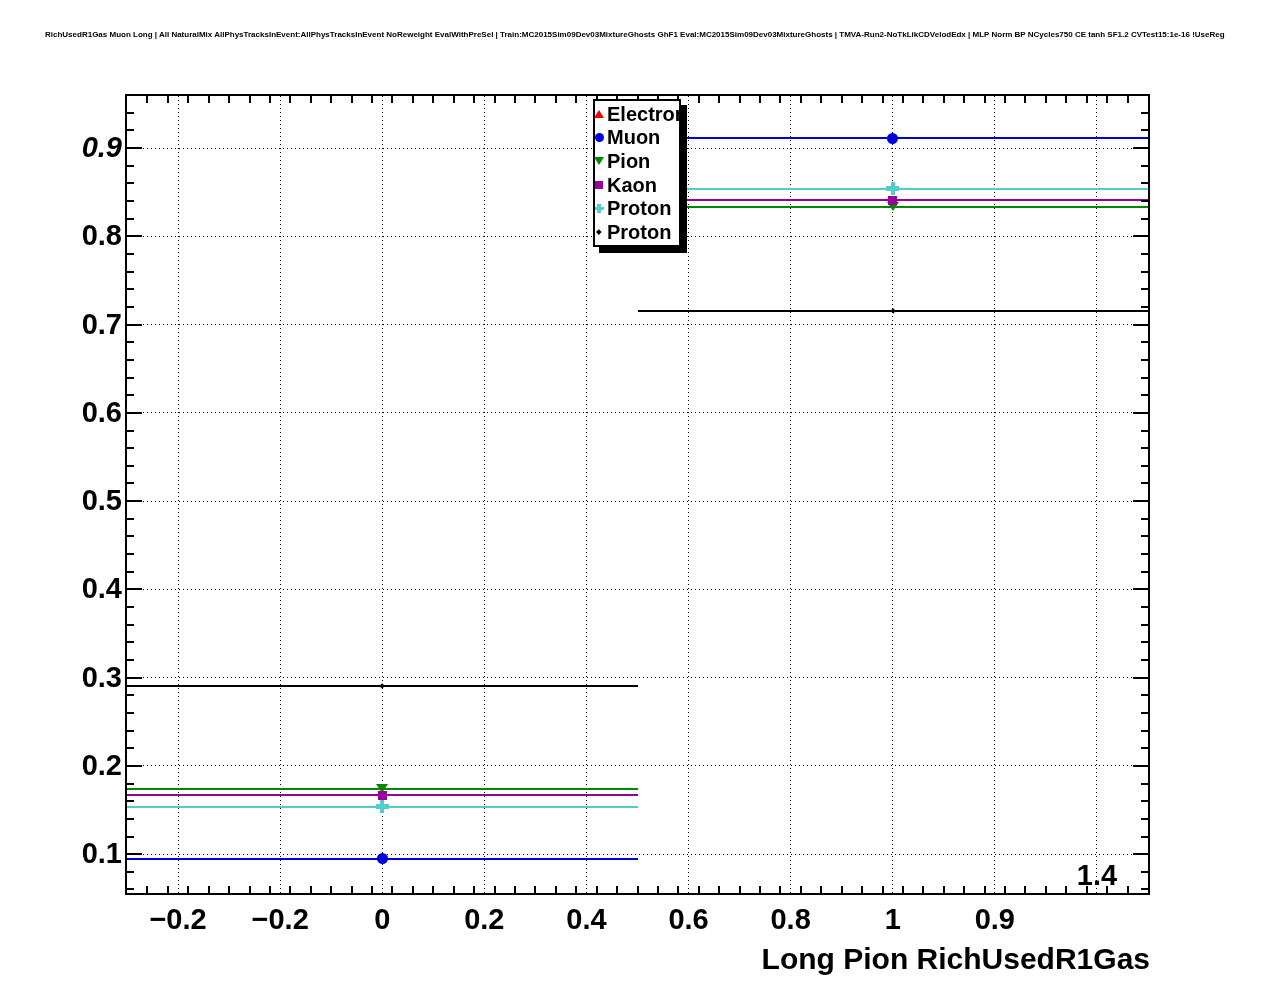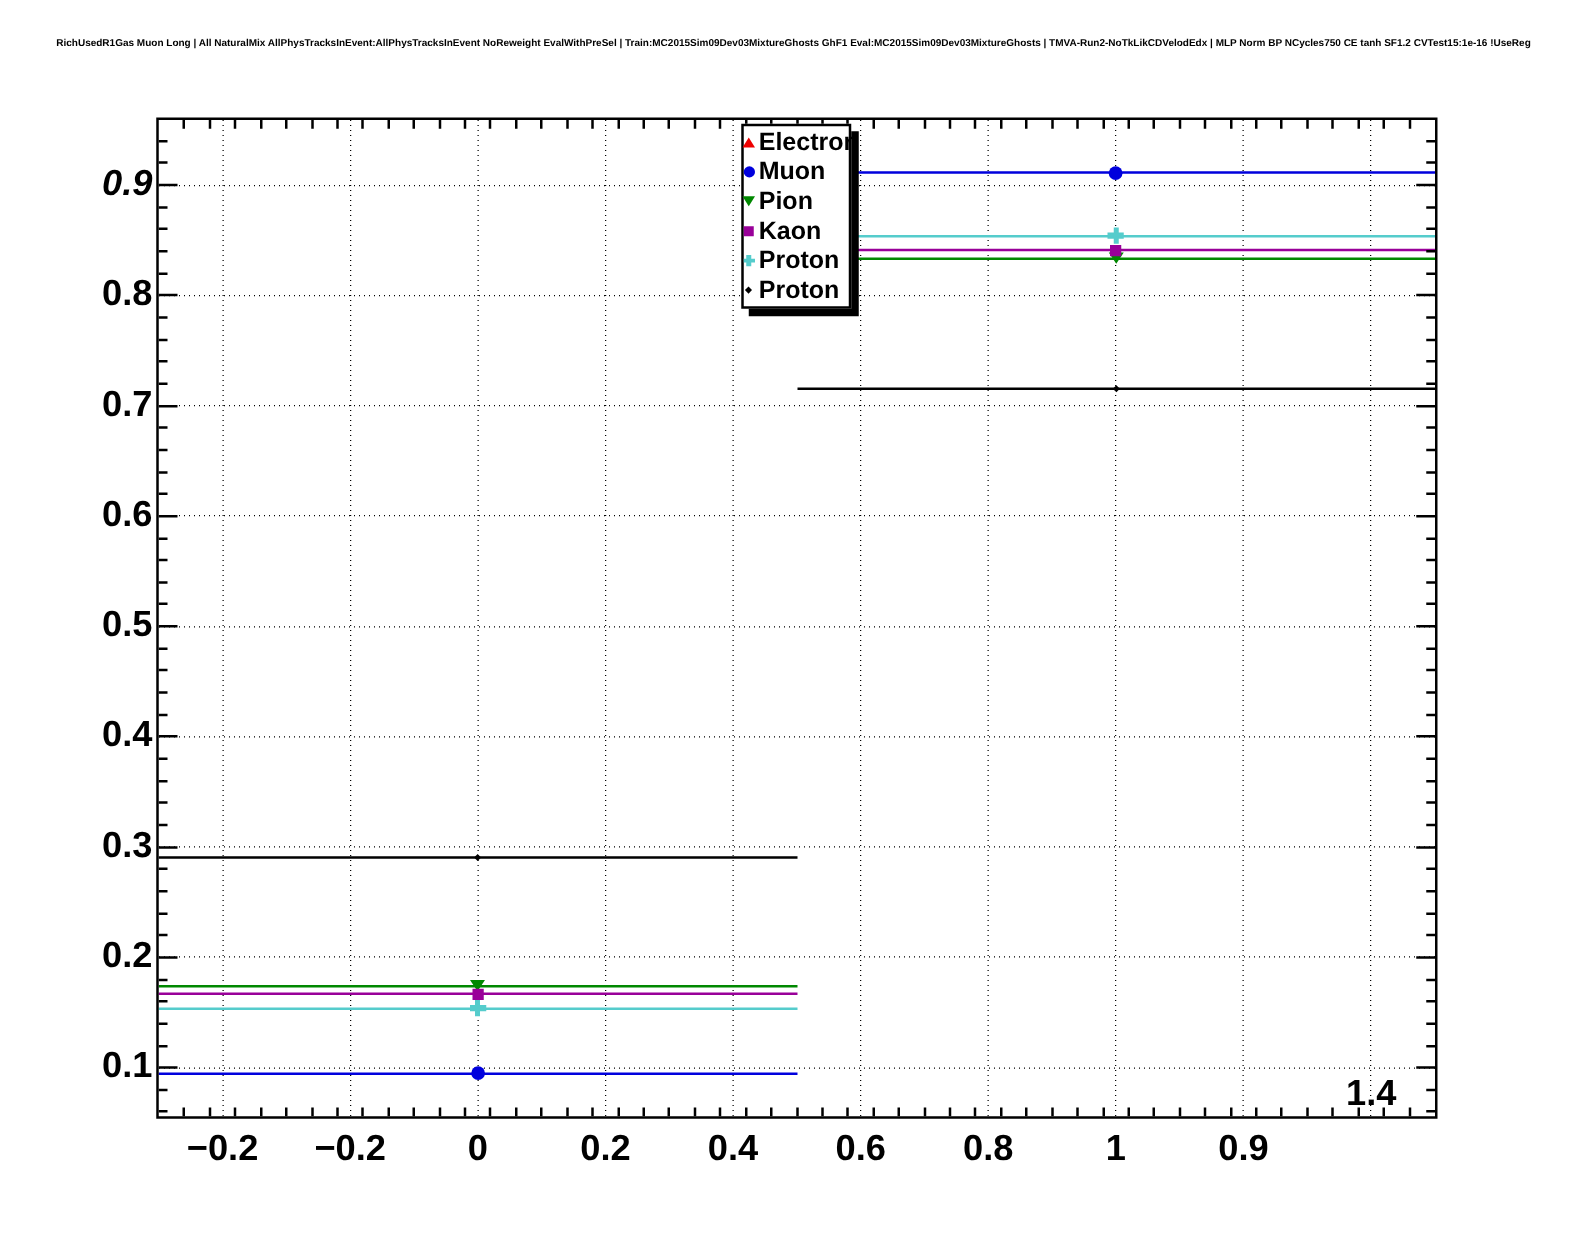--- a/index.html
+++ b/index.html
@@ -336,13 +336,14 @@
       <div class="errline" style="left: 510.5px; top: 91.6744px; width: 510.5px; background: rgb(85, 204, 204);"></div>
       <div class="marker" style="width: 13px; height: 13px; position: absolute; left: 759.25px; top: 86.1744px;">
         <div style="position: absolute; left: 0px; top: 4.29px; width: 13px; height: 4.42px; background: rgb(85, 204, 204);"></div>
         <div style="position: absolute; top: 0px; left: 4.29px; width: 4.42px; height: 13px; background: rgb(85, 204, 204);"></div>
       </div>
       <div class="errline" style="left: 0px; top: 589.468px; width: 510.5px; background: rgb(0, 0, 0);"></div>
       <div class="marker" style="width: 4.2px; height: 4.2px; background: rgb(0, 0, 0); transform: rotate(45deg); position: absolute; left: 253.15px; top: 588.368px;"></div>
       <div class="errline" style="left: 510.5px; top: 214.358px; width: 510.5px; background: rgb(0, 0, 0);"></div>
       <div class="marker" style="width: 4.2px; height: 4.2px; background: rgb(0, 0, 0); transform: rotate(45deg); position: absolute; left: 763.65px; top: 213.258px;"></div>
     </div>
+  <div id="x-axis-title">Long Pion RichUsedR1Gas</div>
 </div>
 
 </body></html>

